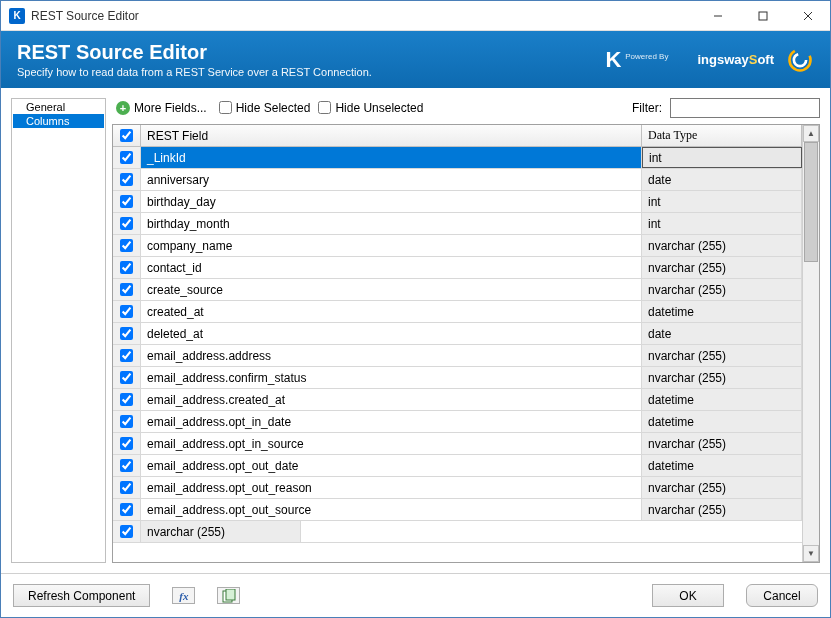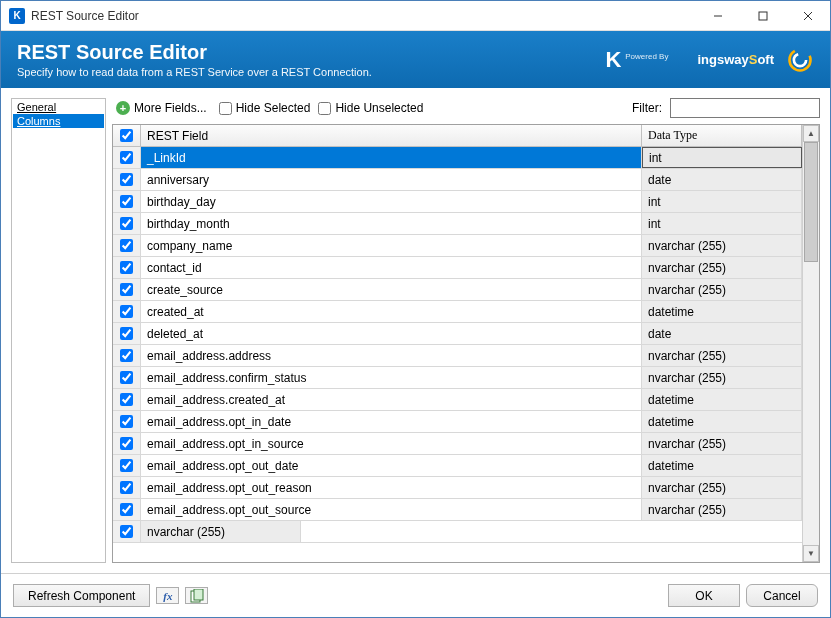--- a/index.html
+++ b/index.html
@@ -19,29 +19,29 @@
 .logo-ks { display: flex; align-items: center; gap: 4px; font-size: 11px; }
 .logo-ks .ks-k { font-size: 22px; font-weight: bold; }
 .logo-ks .ks-text { display: flex; line-height: 1; }
 .logo-ks .ks-sub { font-size: 8px; opacity: 0.85; }
 .logo-ks .ks-main { font-size: 13px; font-weight: 600; margin-left: 29px; }
 .logo-ring { width: 28px; height: 28px; }
 
 .main-area { flex: 1; display: flex; padding: 10px 10px 0 10px; gap: 6px; overflow: hidden; }
 
 .side-tabs { width: 95px; border: 1px solid #bfbfbf; background: #fff; padding: 1px; }
-.side-tabs .tab-item { padding: 1px 4px; cursor: pointer; font-size: 11px; text-decoration: underline; }
+.side-tabs .tab-item { padding: 1px 13px; cursor: pointer; font-size: 11px; }
 .side-tabs .tab-item.selected { background: #0078d7; color: #fff; }
 
 .content-pane { flex: 1; display: flex; flex-direction: column; overflow: hidden; }
 
 .toolbar { display: flex; align-items: center; gap: 8px; padding: 0 0 6px 0; }
 .more-fields { display: flex; align-items: center; gap: 4px; cursor: pointer; font-size: 12px; padding: 2px 4px; }
 .more-fields .plus-icon { width: 14px; height: 14px; background: #4caf50; border-radius: 50%; color: #fff; display: flex; align-items: center; justify-content: center; font-size: 11px; font-weight: bold; }
-.chk-group { display: flex; align-items: center; gap: 4px; font-size: 12px; cursor: pointer; }
+.chk-group { display: flex; align-items: flex-start; gap: 4px; font-size: 12px; cursor: pointer; }
 .chk-group input { width: 13px; height: 13px; }
 .toolbar .spacer { flex: 1; }
 .filter-label { font-size: 12px; }
 .filter-input { width: 150px; height: 20px; border: 1px solid #7a7a7a; padding: 0 4px; font-size: 12px; }
 
 .grid-wrap { flex: 1; border: 1px solid #a0a0a0; display: flex; overflow: hidden; }
 .grid-table { flex: 1; overflow: hidden; }
 .grid-header { display: flex; background: #f0f0f0; border-bottom: 1px solid #c0c0c0; height: 22px; align-items: stretch; }
 .grid-header .hcell { border-right: 1px solid #c0c0c0; display: flex; align-items: center; padding: 0 6px; font-size: 12px; background: linear-gradient(to bottom, #fcfcfc, #ececec); }
 .hcell.chk { width: 28px; justify-content: center; padding: 0; }
@@ -57,21 +57,21 @@
 .grid-row.selected .gcell.field { background: #0078d7; color: #fff; }
 .grid-row.selected .gcell.dtype { background: #e8e8e8; border: 1px solid #555; }
 .grid-row input[type=checkbox] { width: 13px; height: 13px; }
 
 .scrollbar-v { width: 17px; background: #f0f0f0; border-left: 1px solid #d0d0d0; position: relative; }
 .scrollbar-v .sb-btn { height: 17px; background: #f0f0f0; border: 1px solid #c0c0c0; display: flex; align-items: center; justify-content: center; font-size: 8px; color: #555; cursor: pointer; }
 .scrollbar-v .sb-track { position: absolute; top: 17px; bottom: 17px; left: 0; right: 0; }
 .scrollbar-v .sb-thumb { position: absolute; left: 1px; right: 1px; top: 0; height: 120px; background: #cdcdcd; border: 1px solid #a8a8a8; }
 .scrollbar-v .sb-btn.down { position: absolute; bottom: 0; left: 0; right: 0; }
 
-.footer { height: 44px; border-top: 1px solid #d0d0d0; margin-top: 10px; display: flex; align-items: center; padding: 0 12px; gap: 6px; }
+.footer { height: 44px; border-top: 1px solid #d0d0d0; margin-top: 10px; display: flex; align-items: center; padding: 0 12px; gap: 22px; }
 .btn { height: 23px; border: 1px solid #adadad; background: linear-gradient(to bottom, #f8f8f8, #e8e8e8); padding: 0 14px; font-size: 12px; cursor: pointer; display: flex; align-items: center; }
 .icon-btn { width: 23px; height: 17px; border: 1px solid #adadad; background: #f4f4f4; display: flex; align-items: center; justify-content: center; cursor: pointer; font-size: 11px; }
 .footer .spacer { flex: 1; }
 .btn.ok { width: 72px; justify-content: center; }
 .btn.cancel { width: 72px; justify-content: center; border-radius: 6px; }
 </style>
 </head>
 <body>
 
 <div class="titlebar">

